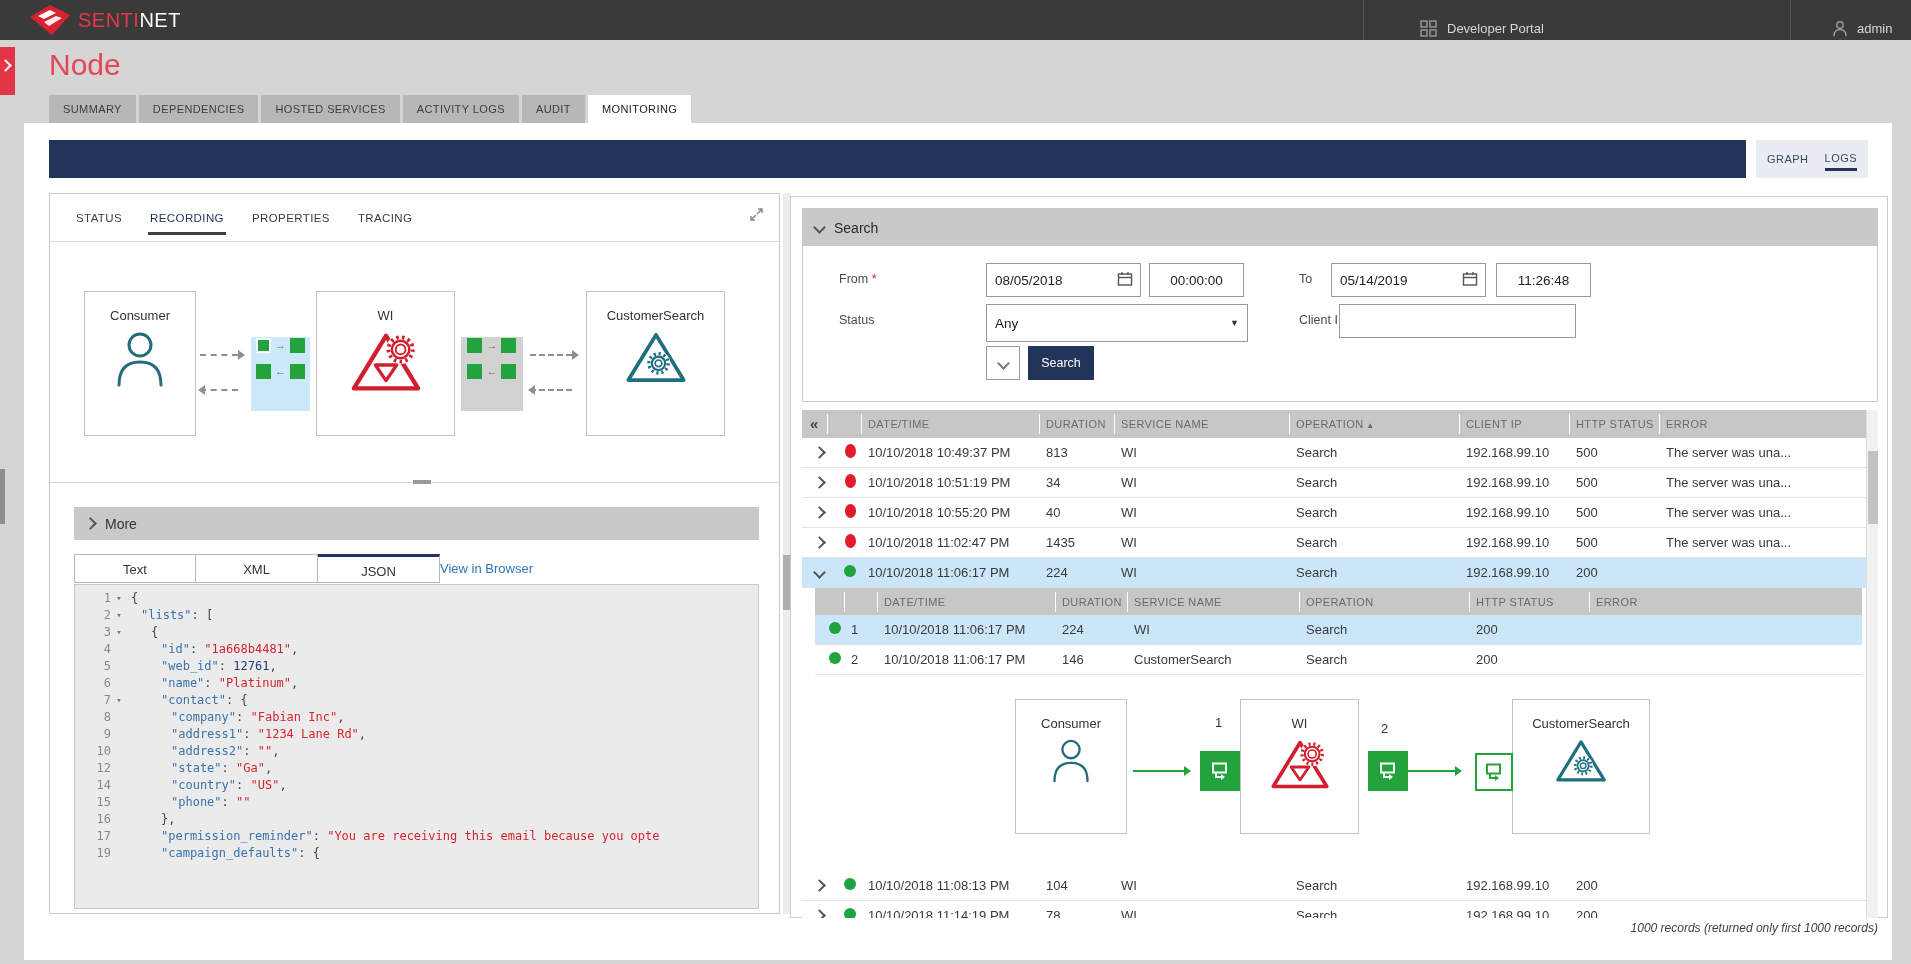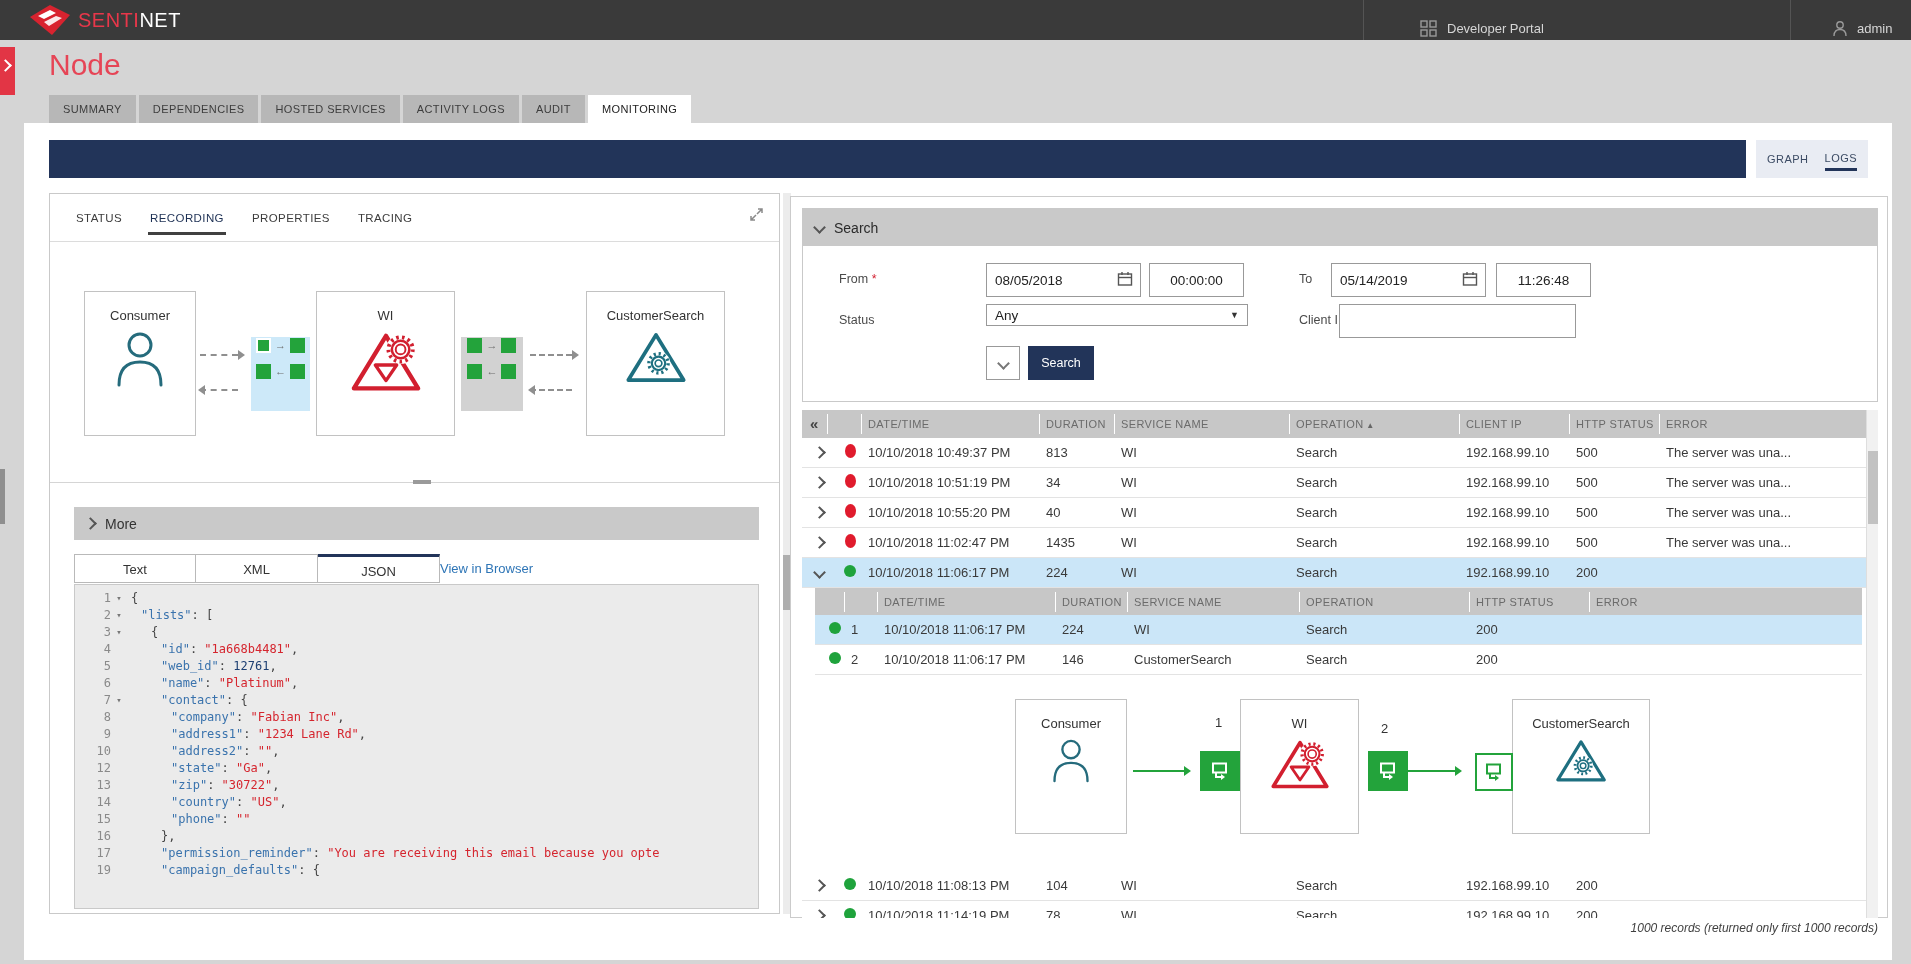--- a/index.html
+++ b/index.html
@@ -68,21 +68,21 @@
   .vsplit .handle{position:absolute;left:0;top:362px;width:8px;height:55px;background:#aeaeae;}
   .edgehandle{left:0;top:469px;width:5px;height:55px;background:#8f8f8f;}
   
   .rwrap{left:790px;top:196px;width:1098px;height:722px;border:1px solid #cbcbcb;background:#fff;box-sizing:border-box;}
   .spanel{left:802px;top:208px;width:1076px;height:194px;border:1px solid #c9c9c9;background:#fff;box-sizing:border-box;}
   .shead{position:absolute;left:0;top:0;width:100%;height:37px;background:#c9c9c9;display:flex;align-items:center;cursor:pointer;}
   .shead .txt{font-size:14px;color:#2b2b2b;margin-left:10px;}
   .flabel{position:absolute;font-size:12.5px;color:#4a4a4a;}
   .finput{position:absolute;height:34px;border:1px solid #999;box-sizing:border-box;background:#fff;
           font-size:13.5px;color:#222;padding:0 8px;font-family:"Liberation Sans",sans-serif;}
-  .fselect{position:absolute;height:22px;border:1px solid #999;box-sizing:border-box;background:#fff;
+  .fselect{position:absolute;height:38px;border:1px solid #999;box-sizing:border-box;background:#fff;
            font-size:13.5px;color:#222;display:flex;align-items:center;padding:0 8px;cursor:pointer;}
   .fselect .arr{margin-left:auto;font-size:9px;color:#333;}
   .calbtn{position:absolute;top:8px;cursor:pointer;}
   .searchbtn{position:absolute;height:34px;background:#223459;color:#fff;border:none;font-size:12.5px;
              font-family:"Liberation Sans",sans-serif;cursor:pointer;}
   .dropbtn{position:absolute;width:34px;height:34px;border:1px solid #999;background:#fff;box-sizing:border-box;
            display:flex;align-items:center;justify-content:center;cursor:pointer;}
   
   .tbl{left:802px;top:410px;width:1076px;height:508px;overflow:hidden;background:#fff;}
   .trow{display:flex;height:29px;align-items:center;border-bottom:1px solid #e3e3e3;font-size:13px;color:#3a3a3a;}
@@ -296,25 +296,20 @@
       </div>
       <div class="codeline">
         <div class="gut">10</div>
         <div class="fold"></div>
         <div style="padding-left: 44px;"><span class="seg-k">"address2"</span><span class="seg-p">: </span><span class="seg-s">""</span><span class="seg-p">,</span></div>
       </div>
       <div class="codeline">
         <div class="gut">12</div>
         <div class="fold"></div>
         <div style="padding-left: 44px;"><span class="seg-k">"state"</span><span class="seg-p">: </span><span class="seg-s">"Ga"</span><span class="seg-p">,</span></div>
-      </div>
-      <div class="codeline">
-        <div class="gut">13</div>
-        <div class="fold"></div>
-        <div style="padding-left: 44px;"><span class="seg-k">"zip"</span><span class="seg-p">: </span><span class="seg-s">"30722"</span><span class="seg-p">,</span></div>
       </div>
       <div class="codeline">
         <div class="gut">14</div>
         <div class="fold"></div>
         <div style="padding-left: 44px;"><span class="seg-k">"country"</span><span class="seg-p">: </span><span class="seg-s">"US"</span><span class="seg-p">,</span></div>
       </div>
       <div class="codeline">
         <div class="gut">15</div>
         <div class="fold"></div>
         <div style="padding-left: 44px;"><span class="seg-k">"phone"</span><span class="seg-p">: </span><span class="seg-s">""</span></div>

